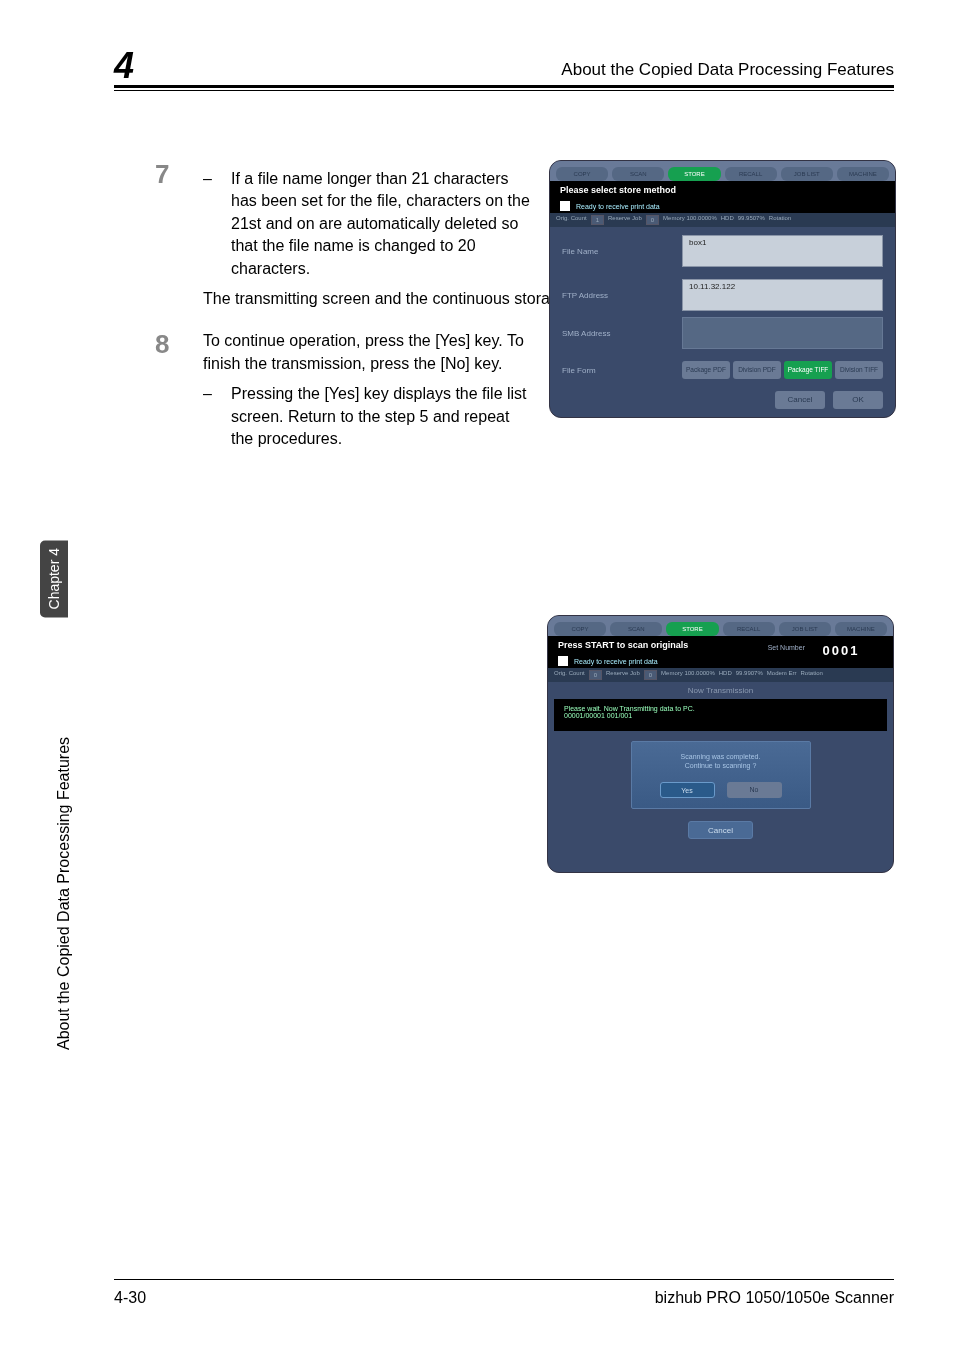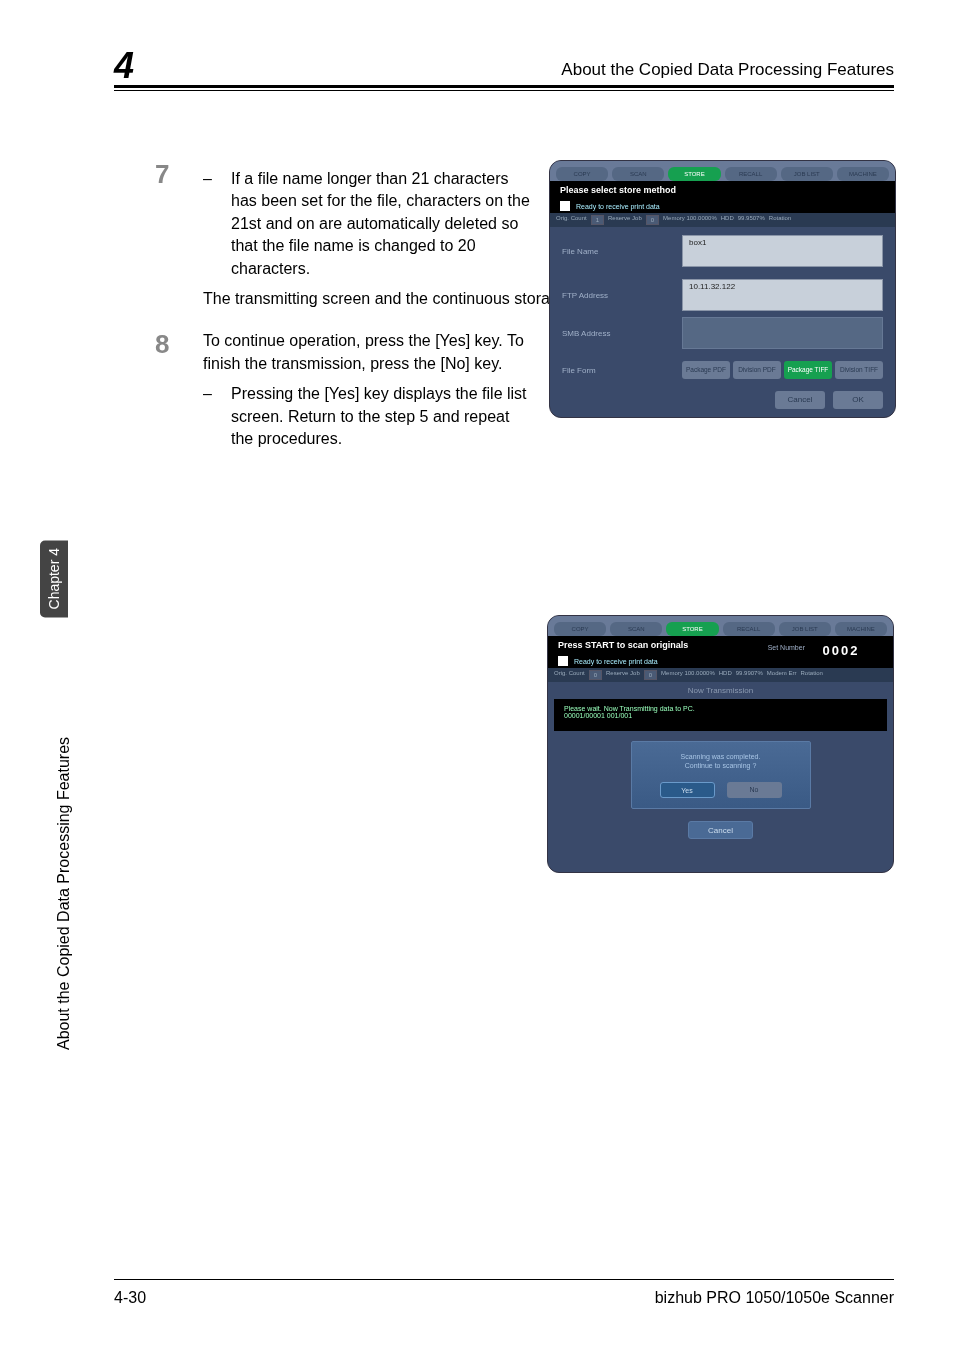--- a/index.html
+++ b/index.html
@@ -462,21 +462,21 @@
       <div class="ss-tab">SCAN</div>
       <div class="ss-tab active">STORE</div>
       <div class="ss-tab">RECALL</div>
       <div class="ss-tab">JOB LIST</div>
       <div class="ss-tab">MACHINE</div>
     </div>
     <div class="ss-header" style="position:relative">
       <span>Press START to scan originals</span>
     </div>
     <div class="ss2-set-number">Set Number</div>
-    <div class="ss2-number-box">0002</div>
+    <div class="ss2-number-box">0001</div>
     <div class="ss-subheader">
       <div class="ss-printer-icon"></div>
       <div class="ss-subtext">Ready to receive print data</div>
     </div>
     <div class="ss-status-bar">
       <span>Orig. Count</span>
       <span class="ss-status-cell">0</span>
       <span>Reserve Job</span>
       <span class="ss-status-cell">0</span>
       <span>Memory  100.0000%</span>

